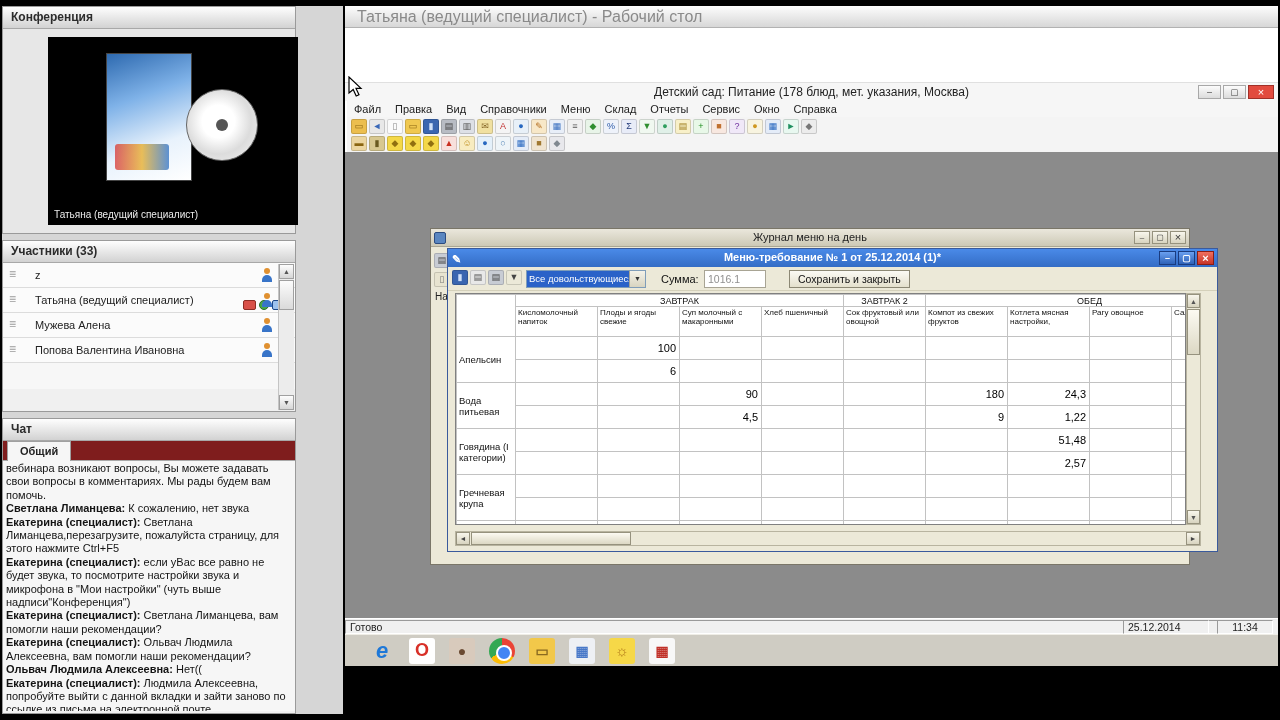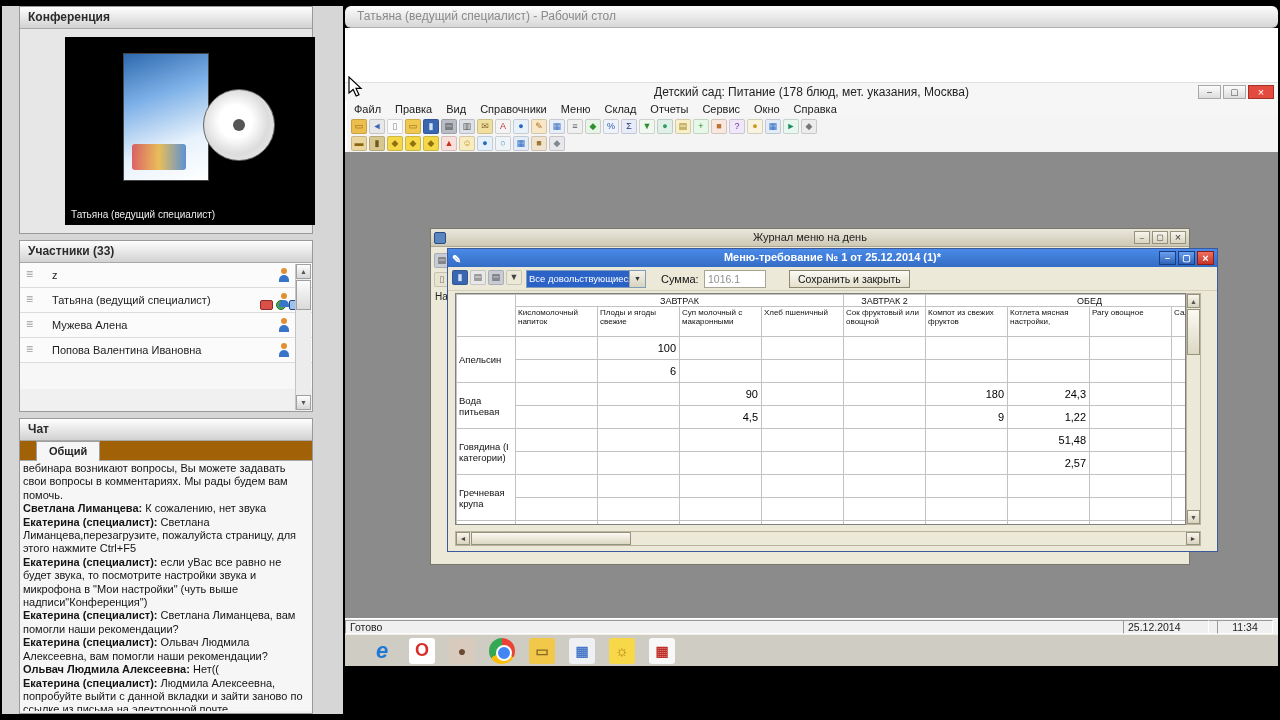--- a/index.html
+++ b/index.html
@@ -1,21 +1,21 @@
 <!DOCTYPE html>
 <html><head>
 <meta charset="utf-8">
 <style>
   *{box-sizing:border-box;margin:0;padding:0;}
   html,body{width:1280px;height:720px;}
   body{background:#000;font-family:"Liberation Sans",sans-serif;position:relative;overflow:hidden;}
 
   
   .sidebar{position:absolute;left:2px;top:6px;width:341px;height:708px;background:#d6d6d6;}
-  .panel{position:absolute;left:0;width:294px;background:#f0f0f0;border:1px solid #9a9a9a;margin-left:17px;}
+  .panel{position:absolute;left:0;width:294px;background:#f0f0f0;border:1px solid #9a9a9a;}
   .panel-header{height:22px;background:linear-gradient(#fefefe,#d2d2d2);border-bottom:1px solid #a8a8a8;
     font-weight:bold;font-size:12px;color:#2c2c2c;line-height:21px;padding-left:8px;}
   .p-conf{top:0;height:228px;}
   .conf-body{position:relative;height:204px;background:#e7e7e7;}
   .video{position:absolute;left:45px;top:8px;width:250px;height:188px;background:#000;overflow:hidden;}
   .art-box{position:absolute;left:58px;top:16px;width:86px;height:128px;
     background:linear-gradient(160deg,#2e6ab0 0%,#7fb2e8 35%,#e8f2fc 70%,#ffffff 100%);
     border:1px solid #444;}
   .art-box::after{content:"";position:absolute;left:8px;bottom:10px;width:54px;height:26px;
     background:linear-gradient(90deg,#d84040,#e8b030,#3878c8);opacity:.8;border-radius:3px;}
@@ -43,31 +43,31 @@
   .person::before{content:"";position:absolute;left:3px;top:0;width:6px;height:6px;border-radius:50%;background:#e09030;}
   .person::after{content:"";position:absolute;left:1px;top:7px;width:10px;height:7px;border-radius:5px 5px 0 0;background:#3874c8;}
   .vscroll{position:absolute;right:1px;top:23px;bottom:1px;width:16px;background:#ececec;border-left:1px solid #c4c4c4;}
   .sb-btn{position:absolute;left:0;width:15px;height:15px;background:linear-gradient(#fdfdfd,#d6d6d6);
     border:1px solid #a0a0a0;font-size:7px;color:#555;text-align:center;line-height:13px;}
   .sb-up{top:0;} .sb-dn{bottom:0;}
   .sb-up::before{content:"▲";} .sb-dn::before{content:"▼";}
   .sb-thumb{position:absolute;left:0;top:16px;width:15px;height:30px;background:linear-gradient(#fcfcfc,#dadada);border:1px solid #a0a0a0;}
 
   .p-chat{top:412px;height:296px;}
-  .tabbar{height:20px;background:#a16207;border-bottom:1px solid #a8a8a8;padding-left:16px;}
+  .tabbar{height:20px;background:#7f1d1d;border-bottom:1px solid #a8a8a8;padding-left:4px;}
   .tab{display:inline-block;height:20px;padding:0 12px;background:#f6f6f6;border:1px solid #a0a0a0;border-bottom:none;
     font-size:11px;font-weight:bold;color:#222;line-height:19px;}
   .messages{height:250px;overflow:hidden;background:#f6f6f6;padding:1px 3px;}
   .msg{font-size:11px;line-height:13.4px;color:#141414;}
   .msg b{font-weight:bold;}
 
   
   .screen{position:absolute;left:345px;top:0;width:933px;height:714px;background:#000;}
   .scr-title{position:absolute;left:0;top:6px;width:933px;height:22px;background:linear-gradient(#fdfdfd,#d7d7d7);
-    border-bottom:1px solid #b2b2b2;font-size:12px;color:#8a8a8a;line-height:21px;padding-left:12px;border-radius:6px;}
+    border-bottom:1px solid #b2b2b2;font-size:16px;color:#8a8a8a;line-height:21px;padding-left:12px;}
   .share{position:absolute;left:0;top:28px;width:933px;height:638px;background:#fff;overflow:hidden;}
 
   .app-title{position:absolute;left:0;top:54px;width:933px;height:19px;background:#f6f6f6;font-size:12px;color:#222;
     text-align:center;line-height:18px;border-top:1px solid #e0e0e0;}
   .wbtns{position:absolute;right:4px;top:2px;display:flex;gap:2px;}
   .wbtn{width:23px;height:14px;background:linear-gradient(#fcfcfc,#dcdcdc);border:1px solid #a8a8a8;
     font-size:9px;color:#444;text-align:center;line-height:12px;}
   .wbtn.close{background:#e24b3e;border-color:#a03028;color:#fff;width:26px;}
   .btn-min::before{content:"–";} .btn-max::before{content:"▢";} .btn-close::before{content:"×";font-size:11px;}
 

